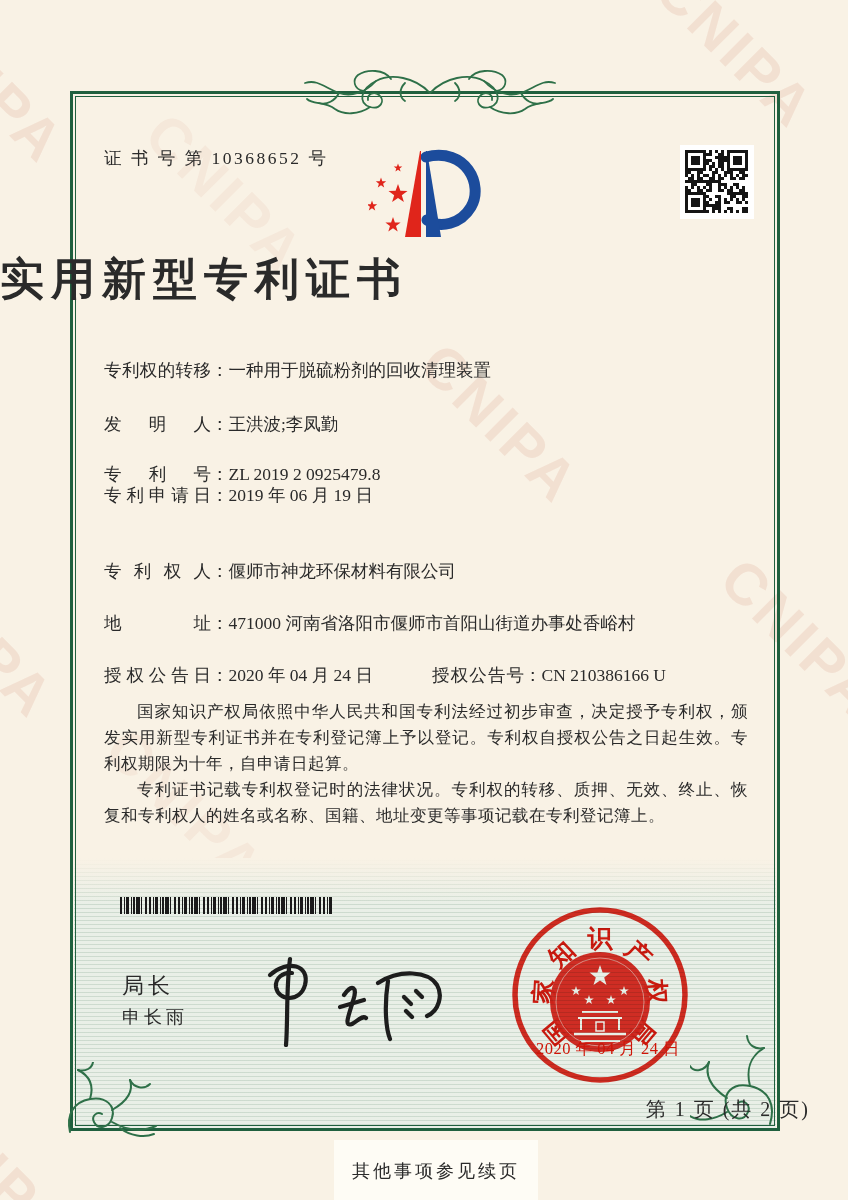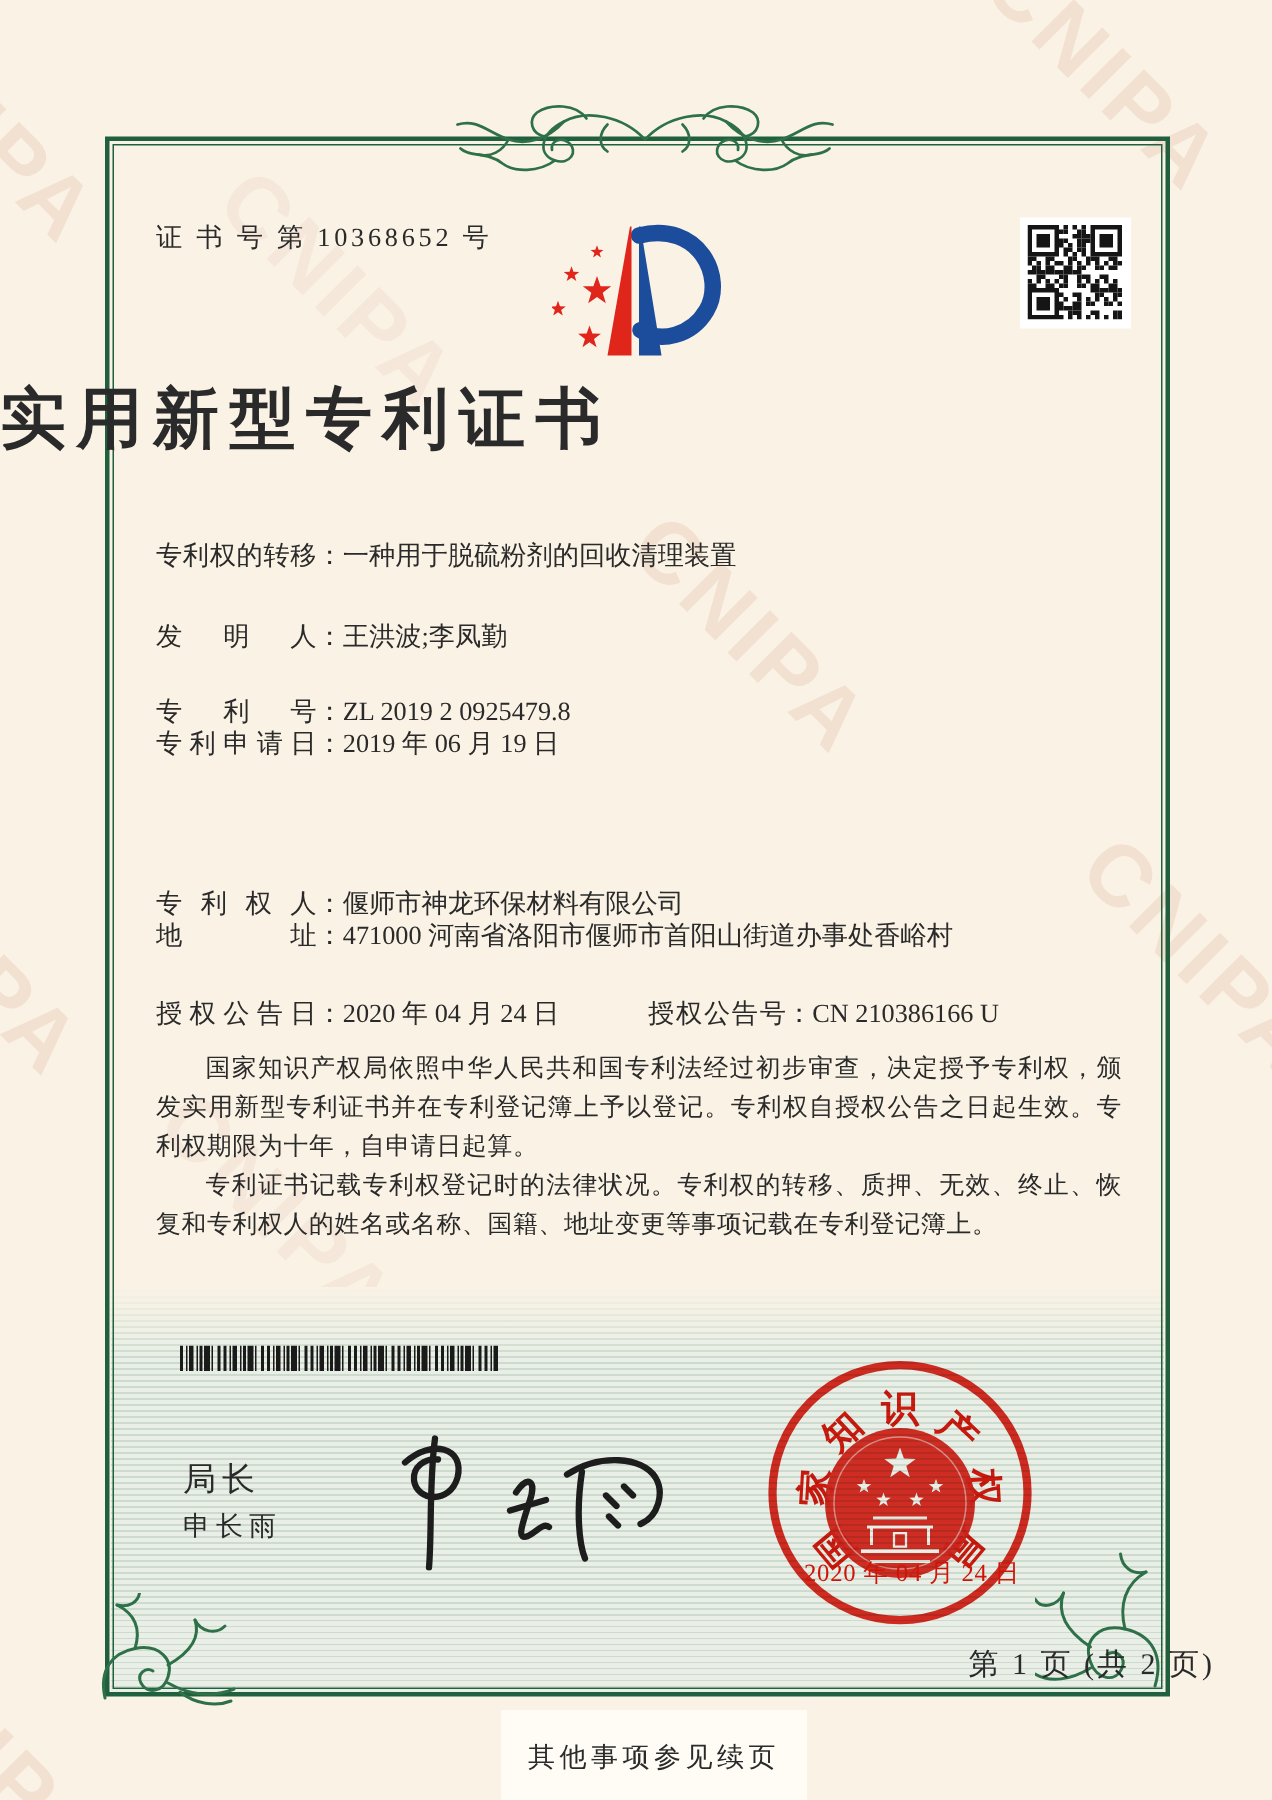--- a/index.html
+++ b/index.html
@@ -299,21 +299,21 @@
   </div>
   <div class="row" style="top:412px">
     <span class="lab">发明人</span><span>：</span><span class="val">王洪波;李凤勤</span>
   </div>
   <div class="row" style="top:462px">
     <span class="lab">专利号</span><span>：</span><span class="val">ZL 2019 2 0925479.8</span>
   </div>
   <div class="row" style="top:483px">
     <span class="lab">专利申请日</span><span>：</span><span class="val">2019 年 06 月 19 日</span>
   </div>
-  <div class="row" style="top:590px">
+  <div class="row" style="top:559px">
     <span class="lab">专利权人</span><span>：</span><span class="val">偃师市神龙环保材料有限公司</span>
   </div>
   <div class="row" style="top:611px">
     <span class="lab">地址</span><span>：</span><span class="val">471000 河南省洛阳市偃师市首阳山街道办事处香峪村</span>
   </div>
   <div class="row" style="top:663px">
     <span class="lab">授权公告日</span><span>：</span><span class="val">2020 年 04 月 24 日</span>
     <span class="grant-no">
       <span class="lab narrow">授权公告号</span><span>：</span><span class="val">CN 210386166 U</span>
     </span>

